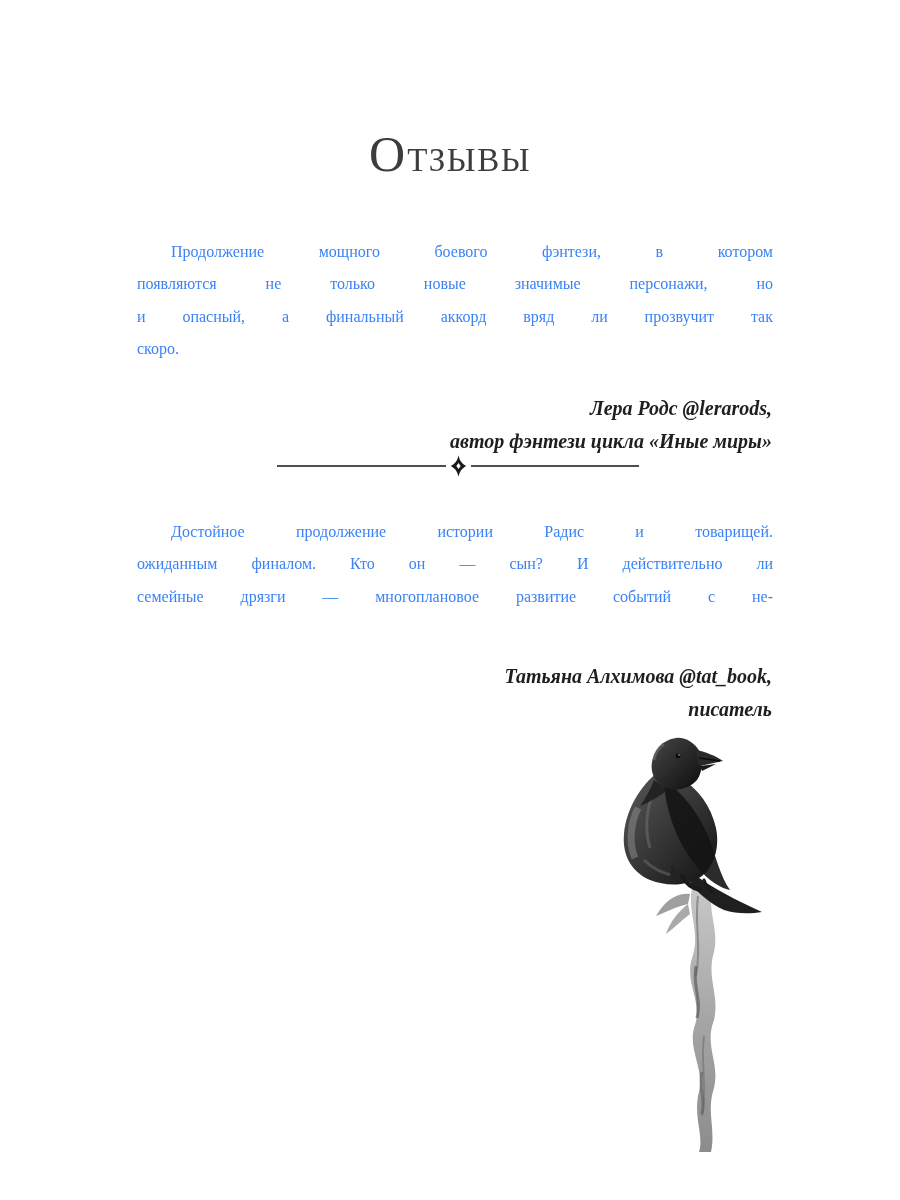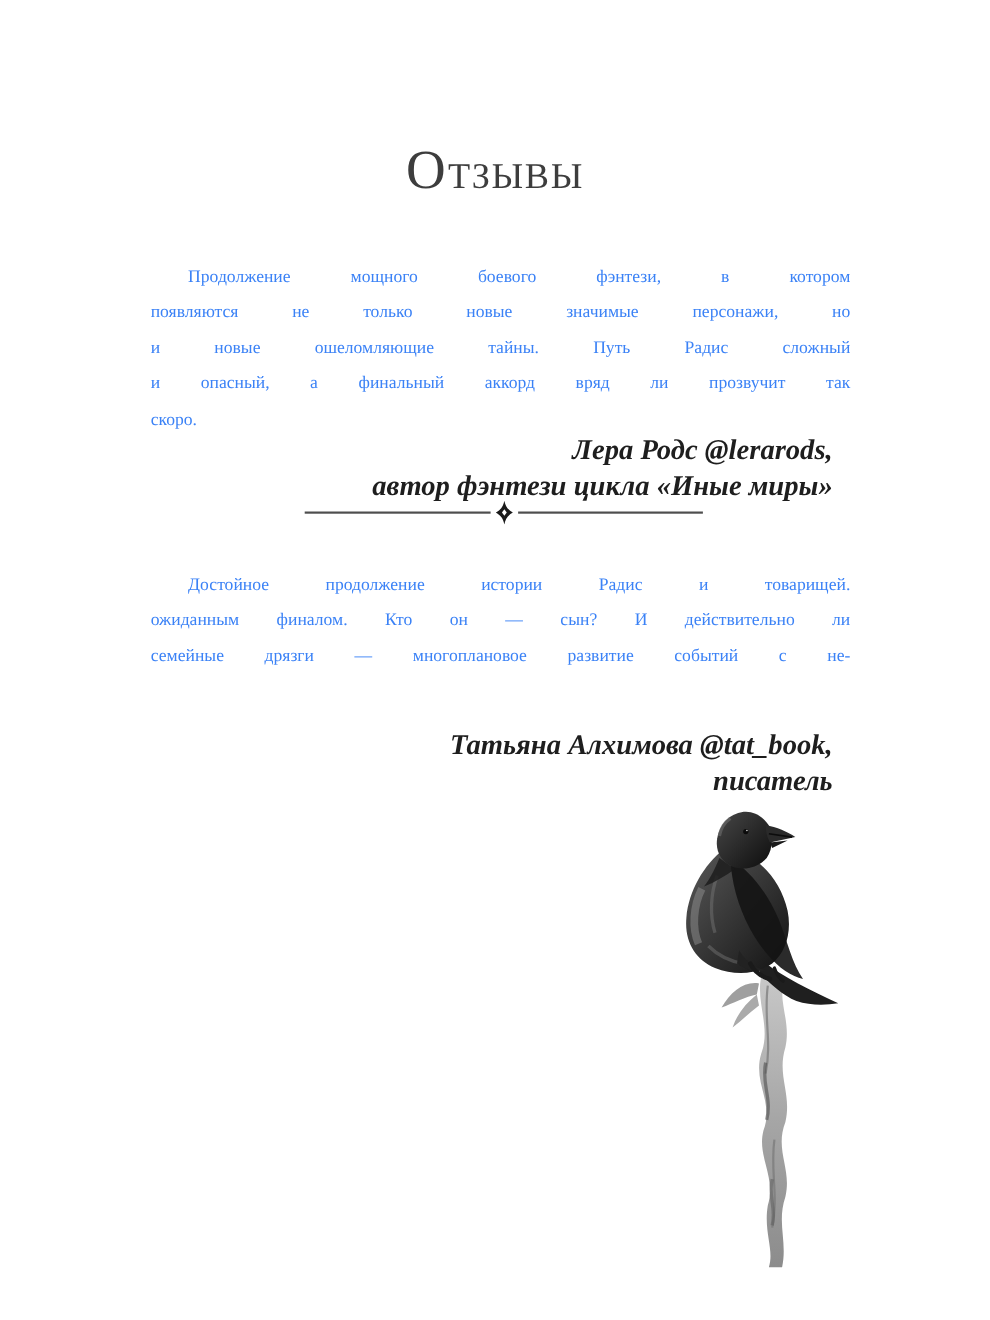--- a/index.html
+++ b/index.html
@@ -20,22 +20,22 @@
     position:absolute;left:137px;width:636px;
     font-size:16px;line-height:32.4px;color:#3b82f6;
   }
   .para-1{top:236px;}
   .para-2{top:516px;}
   .jline{text-align:justify;text-align-last:justify;}
   .jline-last{text-align-last:left;}
   .para .jline:first-child{text-indent:34px;}
   
   .attr{
-    position:absolute;left:121px;width:636px;
-    font-size:26px;line-height:33px;font-weight:bold;font-style:italic;color:#1e1e1e;
+    position:absolute;left:136px;width:636px;
+    font-size:20px;line-height:33px;font-weight:bold;font-style:italic;color:#1e1e1e;
   }
   .attr-1{top:392px;}
   .attr-2{top:660px;}
   .attr .jline,.attr .jline-last{text-align:right;text-align-last:right;text-indent:0;}
   
   .divider{
     position:absolute;top:452px;left:277px;width:362px;height:28px;
     display:flex;align-items:center;
   }
   .divider .rule{flex:1;height:1.5px;background:#4e4e4e;}
@@ -46,21 +46,20 @@
 </head>
 <body>
 
 <div class="page">
 
   <div class="title">Отзывы</div>
 
   <div class="para para-1">
       <div class="jline">Продолжение мощного боевого фэнтези, в котором</div>
       <div class="jline">появляются не только новые значимые персонажи, но</div>
-      <div class="jline">и новые ошеломляющие тайны. Путь Радис сложный</div>
       <div class="jline">и опасный, а финальный аккорд вряд ли прозвучит так</div>
       <div class="jline jline-last">скоро.</div>
     </div>
 
   <div class="attr attr-1">
       <div class="jline">Лера Родс @lerarods,</div>
       <div class="jline jline-last">автор фэнтези цикла «Иные миры»</div>
     </div>
 
   <div class="divider">

